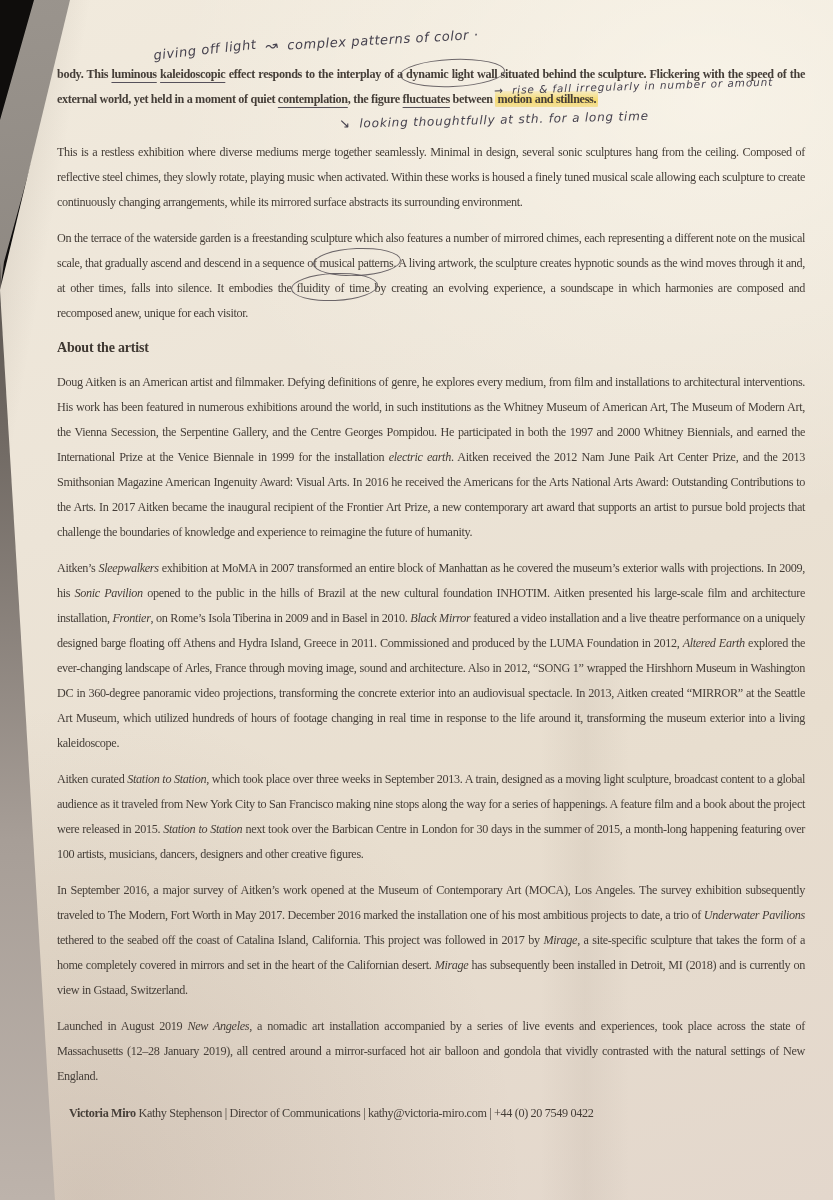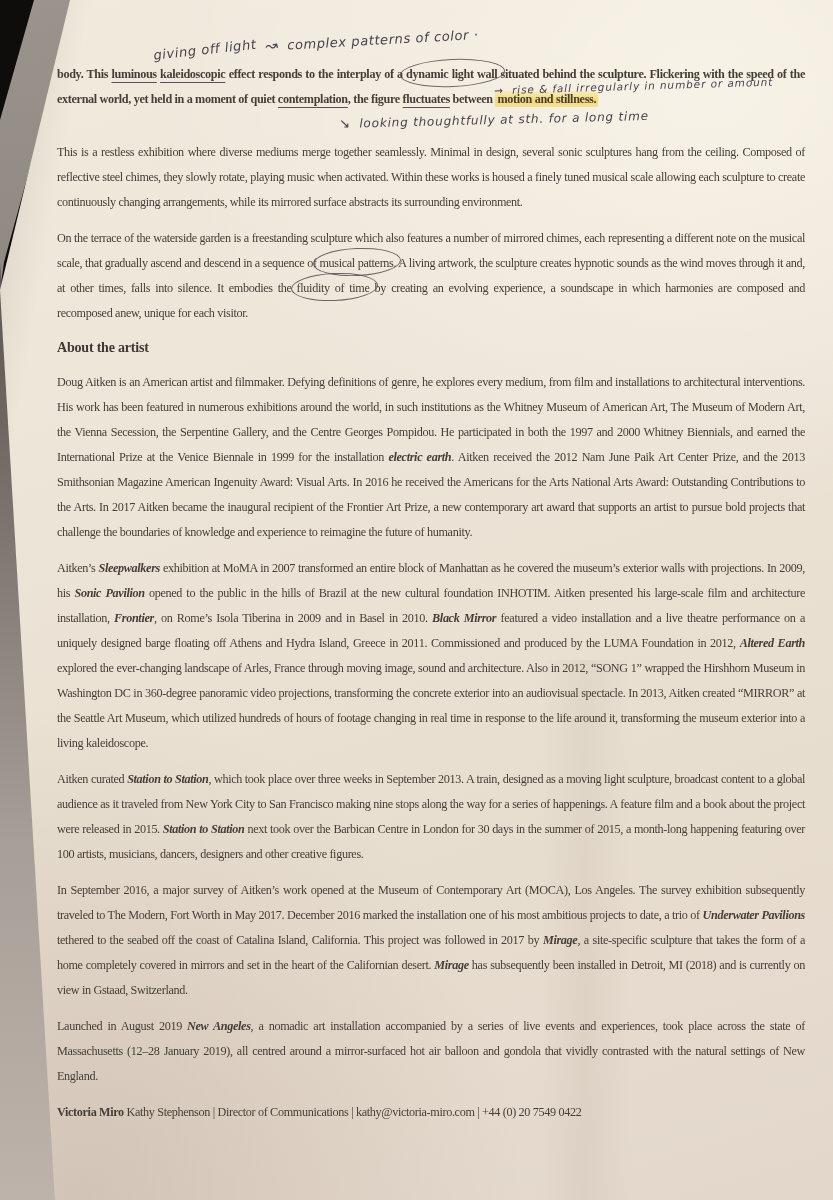--- a/index.html
+++ b/index.html
@@ -22,23 +22,23 @@
   .page-shade{position:absolute;inset:0;pointer-events:none;
     background:linear-gradient(100deg,rgba(60,45,35,.28) 0px,rgba(60,45,35,.10) 30px,rgba(60,45,35,0) 90px);}
   .crease{position:absolute;top:55%;bottom:0;left:540px;width:90px;pointer-events:none;opacity:.07;
     background:linear-gradient(90deg,rgba(80,60,45,0),rgba(80,60,45,.8) 50%,rgba(80,60,45,0));}
   .content{position:absolute;left:57px;top:0;width:748px;padding-top:62px;color:#453e38;}
   .para{margin:0 0 11px 0;font-size:12.2px;letter-spacing:-.35px;line-height:25px;
     text-align:justify;}
   .para.p1{margin-bottom:28px;font-weight:bold;}
   .heading{margin:14px 0 14px 0;font-size:14px;letter-spacing:-.2px;font-weight:bold;color:#3f3832;}
   .contact-heading{margin:16px 0 2px 0;}
-  .para.contact{margin:0;text-align:left;line-height:25px;}
+  .para.contact{margin:12px;text-align:left;line-height:25px;}
   .seg-b{font-weight:bold;}
-  .seg-i{font-style:italic;font-weight:bold;}
+  .seg-i{font-style:italic;}
   .seg-u{text-decoration:underline;text-decoration-thickness:1.3px;text-underline-offset:3.5px;
     text-decoration-color:#55505a;}
   .seg-hl{background:linear-gradient(rgba(248,224,108,.25),rgba(245,211,74,.75) 55%,rgba(243,208,80,.5));
     padding:1px 2px;border-radius:1px;}
   .seg-c{position:relative;white-space:nowrap;}
   .seg-c::after{content:"";position:absolute;left:-6px;right:-8px;top:-8px;bottom:-6px;
     border:1.5px solid rgba(84,77,83,.85);border-radius:50%;transform:rotate(-2.5deg);pointer-events:none;}
   
   .hw{position:absolute;font-family:"DejaVu Sans",sans-serif;font-style:italic;color:#46424e;
     white-space:nowrap;pointer-events:none;}

